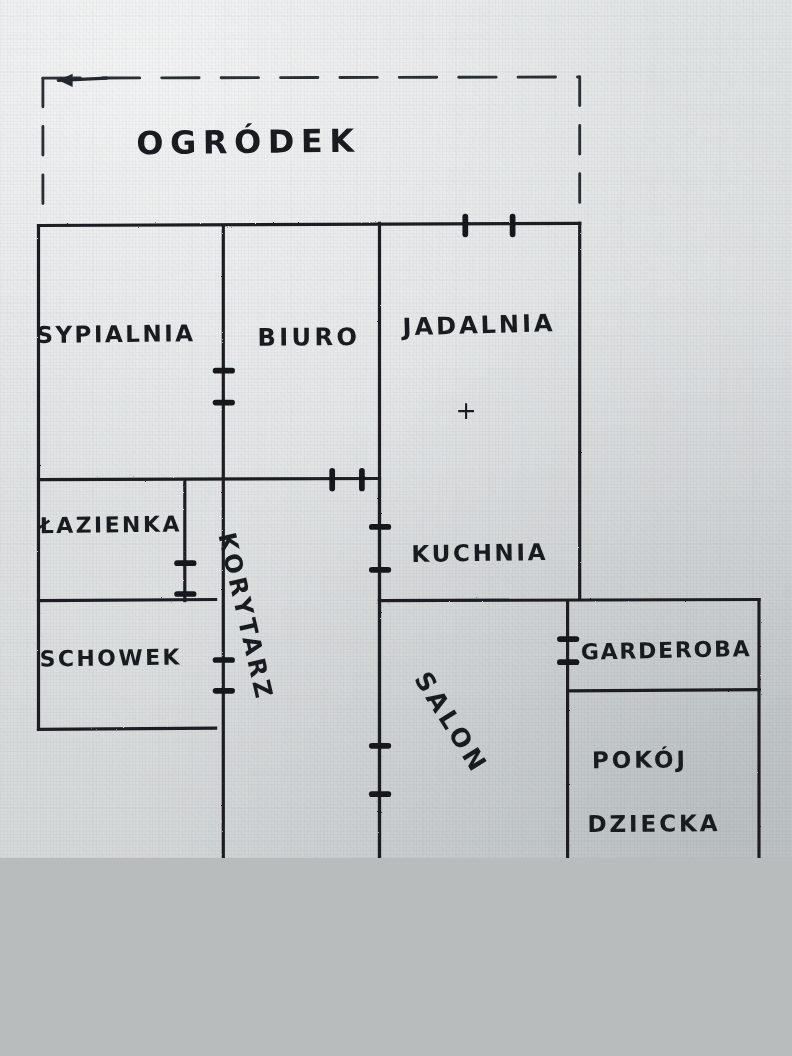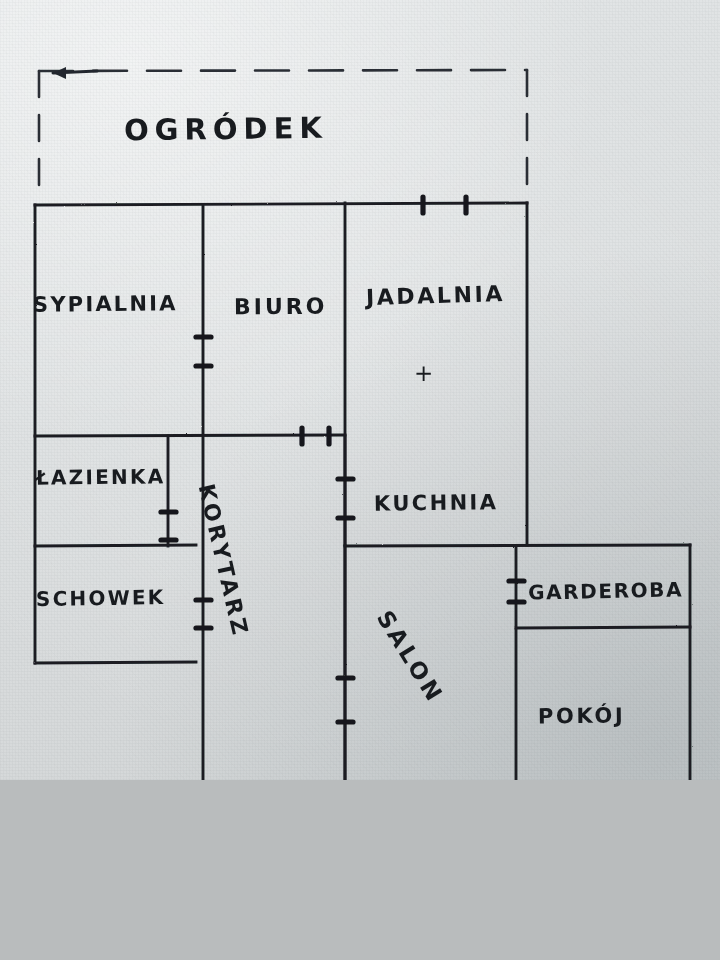--- a/index.html
+++ b/index.html
@@ -55,21 +55,21 @@
   .lbl-jadalnia  { left: 366px; top: 285px; font-size: 22px; letter-spacing: 2.6px; transform: rotate(-1.6deg); }
   .lbl-plus      { left: 414px; top: 362px; font-size: 23px; font-weight: 500; }
   .lbl-lazienka  { left: 36px;  top: 467px; font-size: 20px; letter-spacing: 2.2px; transform: rotate(-0.6deg); }
   .lbl-schowek   { left: 36px;  top: 588px; font-size: 20px; letter-spacing: 2.2px; transform: rotate(-0.8deg); }
   .lbl-korytarz  { left: 216px; top: 482px; font-size: 22px; letter-spacing: 3.4px;
                    transform-origin: left top; transform: rotate(77deg); }
   .lbl-kuchnia   { left: 374px; top: 492px; font-size: 21px; letter-spacing: 2.4px; transform: rotate(-0.8deg); }
   .lbl-salon     { left: 392px; top: 607px; font-size: 23px; letter-spacing: 3.4px;
                    transform-origin: left top; transform: rotate(58deg); }
   .lbl-garderoba { left: 528px; top: 581px; font-size: 20px; letter-spacing: 1.6px; transform: rotate(-1.2deg); }
-  .lbl-pokoj     { left: 538px; top: 705px; font-size: 21px; letter-spacing: 2.6px; transform: rotate(-0.6deg); }
+  .lbl-pokoj     { left: 538px; top: 680px; font-size: 21px; letter-spacing: 2.6px; transform: rotate(-0.6deg); }
   .lbl-dziecka   { left: 534px; top: 738px; font-size: 21px; letter-spacing: 2.6px; transform: rotate(-0.4deg); }
 </style>
 </head>
 <body>
 
 <div id="sheet">
   <div id="paper"></div>
   <div id="grain"></div>
 
   <svg id="plan" viewBox="0 0 720 960">
@@ -161,13 +161,14 @@
   <div class="label lbl-biuro">BIURO</div>
   <div class="label lbl-jadalnia">JADALNIA</div>
   <div class="label lbl-plus">+</div>
   <div class="label lbl-lazienka">ŁAZIENKA</div>
   <div class="label lbl-schowek">SCHOWEK</div>
   <div class="label lbl-korytarz">KORYTARZ</div>
   <div class="label lbl-kuchnia">KUCHNIA</div>
   <div class="label lbl-salon">SALON</div>
   <div class="label lbl-garderoba">GARDEROBA</div>
   <div class="label lbl-pokoj">POKÓJ</div>
+  <div class="label lbl-dziecka">DZIECKA</div>
 </div>
 
 </body></html>

